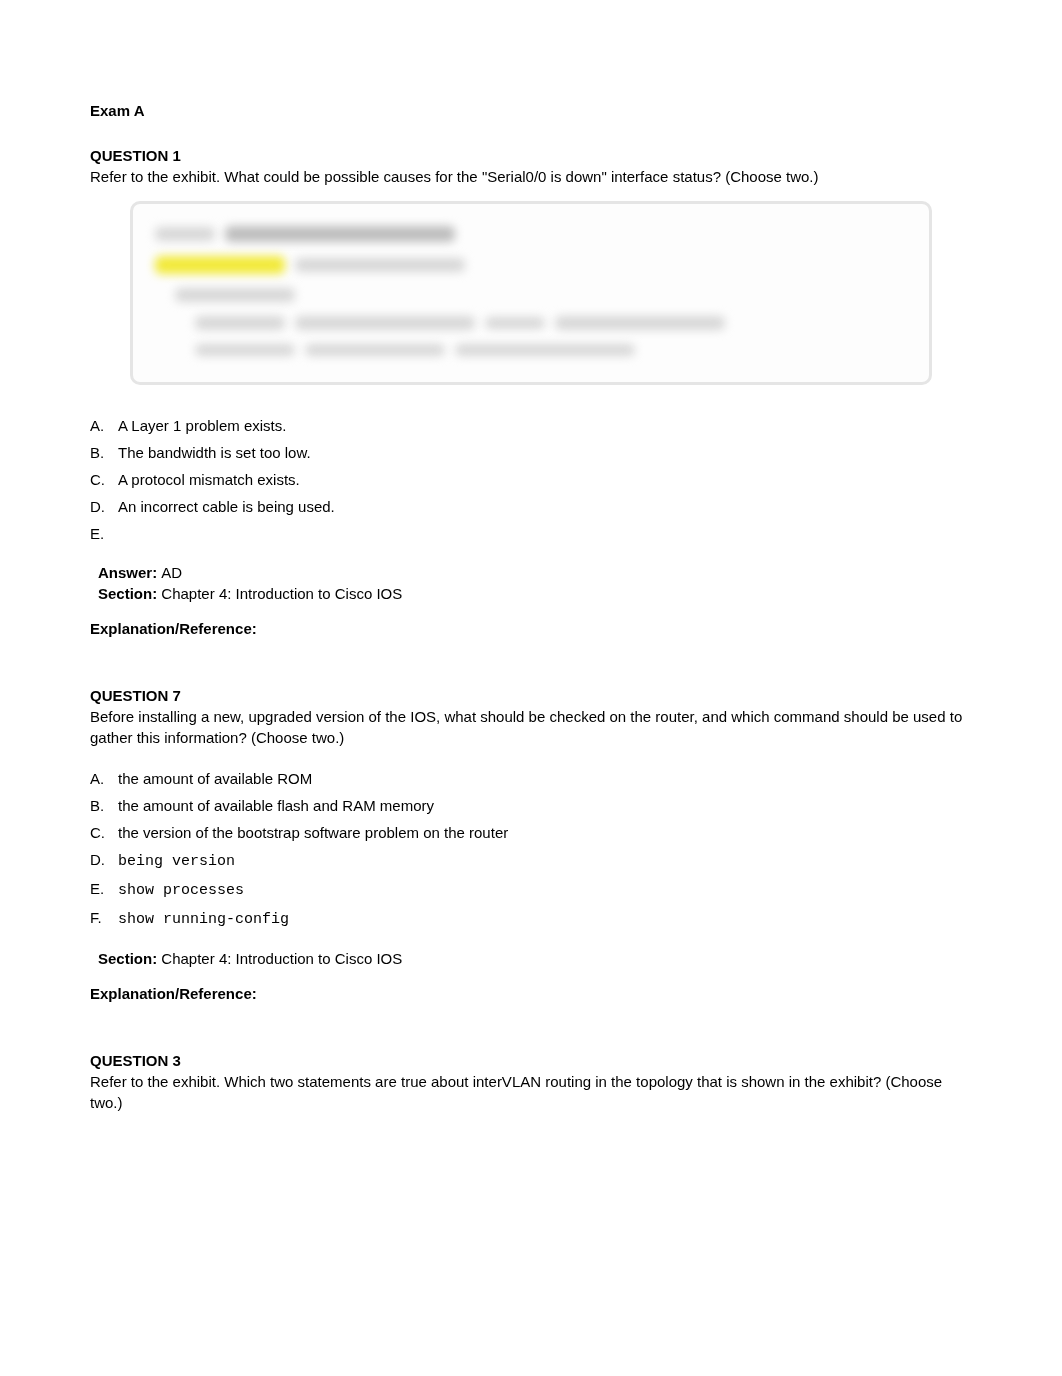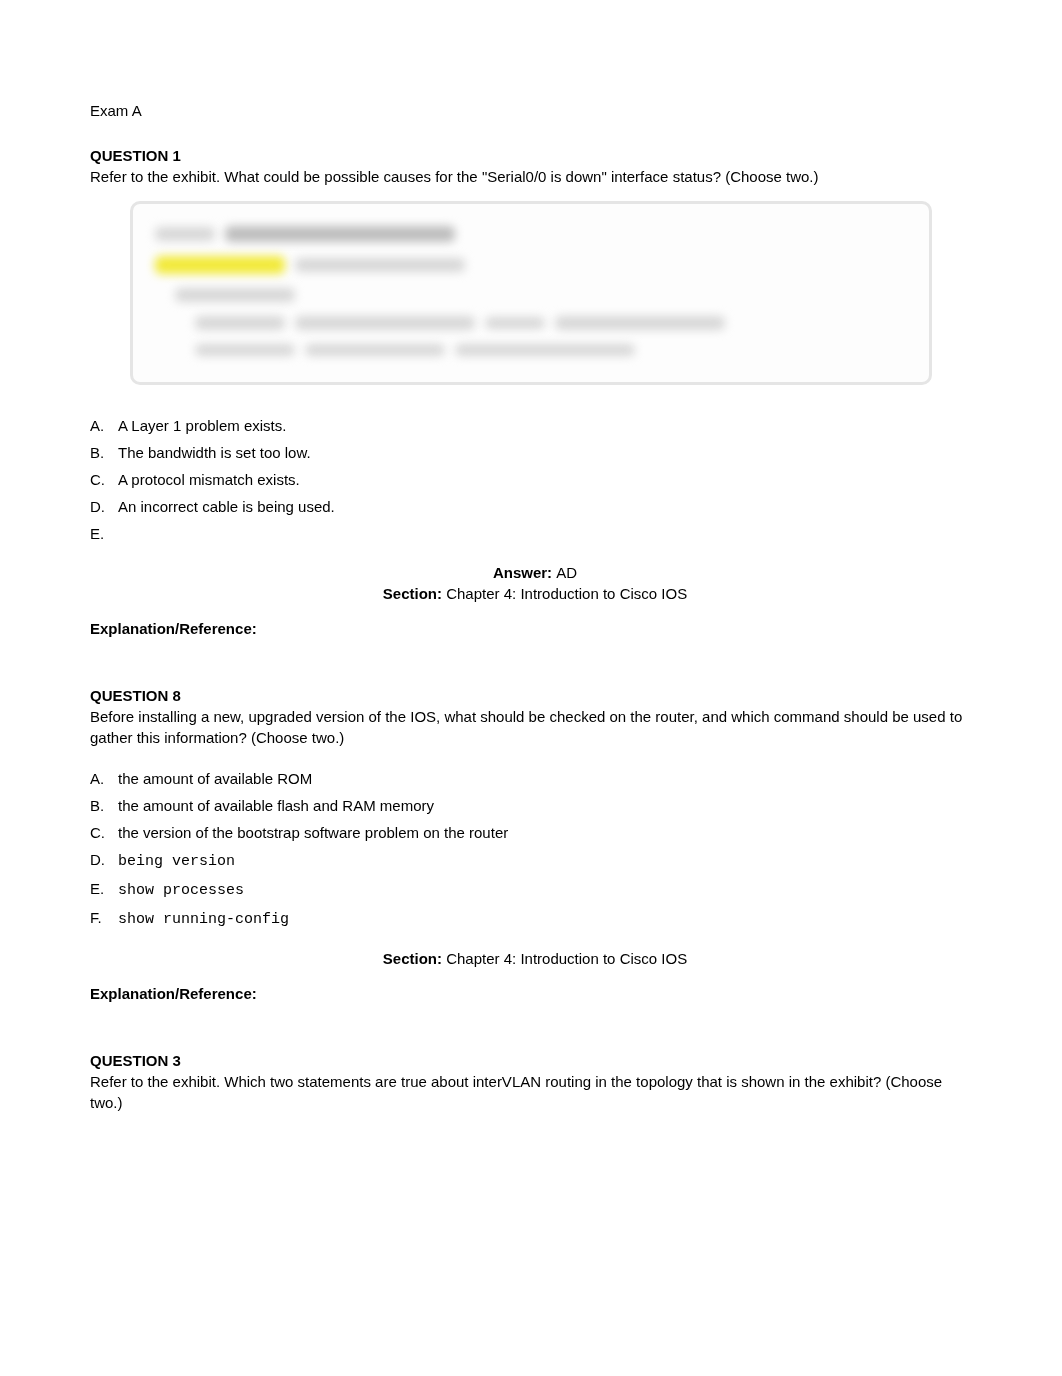--- a/index.html
+++ b/index.html
@@ -7,21 +7,21 @@
     font-family: Arial, Helvetica, sans-serif;
     font-size: 15px;
     color: #000;
     background: #fff;
     width: 1062px;
     height: 1376px;
     padding: 100px 90px 40px 90px;
     line-height: 1.4;
   }
   .bold { font-weight: bold; }
-  .section-title { font-weight: normal; margin-bottom: 24px; }
+  .section-title { font-weight: bold; margin-bottom: 24px; }
   .q-title { font-weight: bold; margin-top: 0; }
   .q-text { margin-bottom: 14px; }
   .exhibit {
     margin: 14px 40px 30px 40px;
     background: #fdfdfd;
     border: 3px solid #e5e5e5;
     border-radius: 10px;
     padding: 22px 22px 26px 22px;
     filter: blur(0px);
   }
@@ -30,21 +30,21 @@
     background: #d7d7d7;
     border-radius: 6px;
     filter: blur(5px);
   }
   .blob.dark { background: #bdbdbd; }
   .blob.yellow { background: #f2ea3a; }
   .options { list-style: none; margin: 20px 0 18px 0; }
   .options li { display: flex; align-items: baseline; margin-bottom: 6px; }
   .opt-letter { width: 28px; flex-shrink: 0; }
   .mono { font-family: "Courier New", Courier, monospace; }
-  .answer-block { margin: 12px 0 10px 8px; text-align: center; }
+  .answer-block { margin: 12px 0 10px 8px; }
   .explain { font-weight: bold; margin: 14px 0 46px 0; }
   .q3-text { margin-bottom: 52px; }
 </style>
 </head>
 <body>
 
 <div class="section-title">Exam A</div>
 
 <div class="q-title">QUESTION 1</div>
 <div class="q-text">Refer to the exhibit. What could be possible causes for the "Serial0/0 is down" interface status? (Choose two.)</div>
@@ -99,21 +99,21 @@
 <div class="answer-block">
   <div>
     <span class="bold">Answer: </span><span>AD</span>
   </div>
   <div>
     <span class="bold">Section: </span><span>Chapter 4: Introduction to Cisco IOS</span>
   </div>
 </div>
 <div class="explain">Explanation/Reference:</div>
 
-<div class="q-title">QUESTION 8</div>
+<div class="q-title">QUESTION 7</div>
 <div class="q-text">Before installing a new, upgraded version of the IOS, what should be checked on the router, and which command should be used to gather this information? (Choose two.)</div>
 
 <ul class="options">
   <li>
       <span class="opt-letter">A.</span>
       <span>the amount of available ROM</span>
     </li>
   <li>
       <span class="opt-letter">B.</span>
       <span>the amount of available flash and RAM memory</span>

